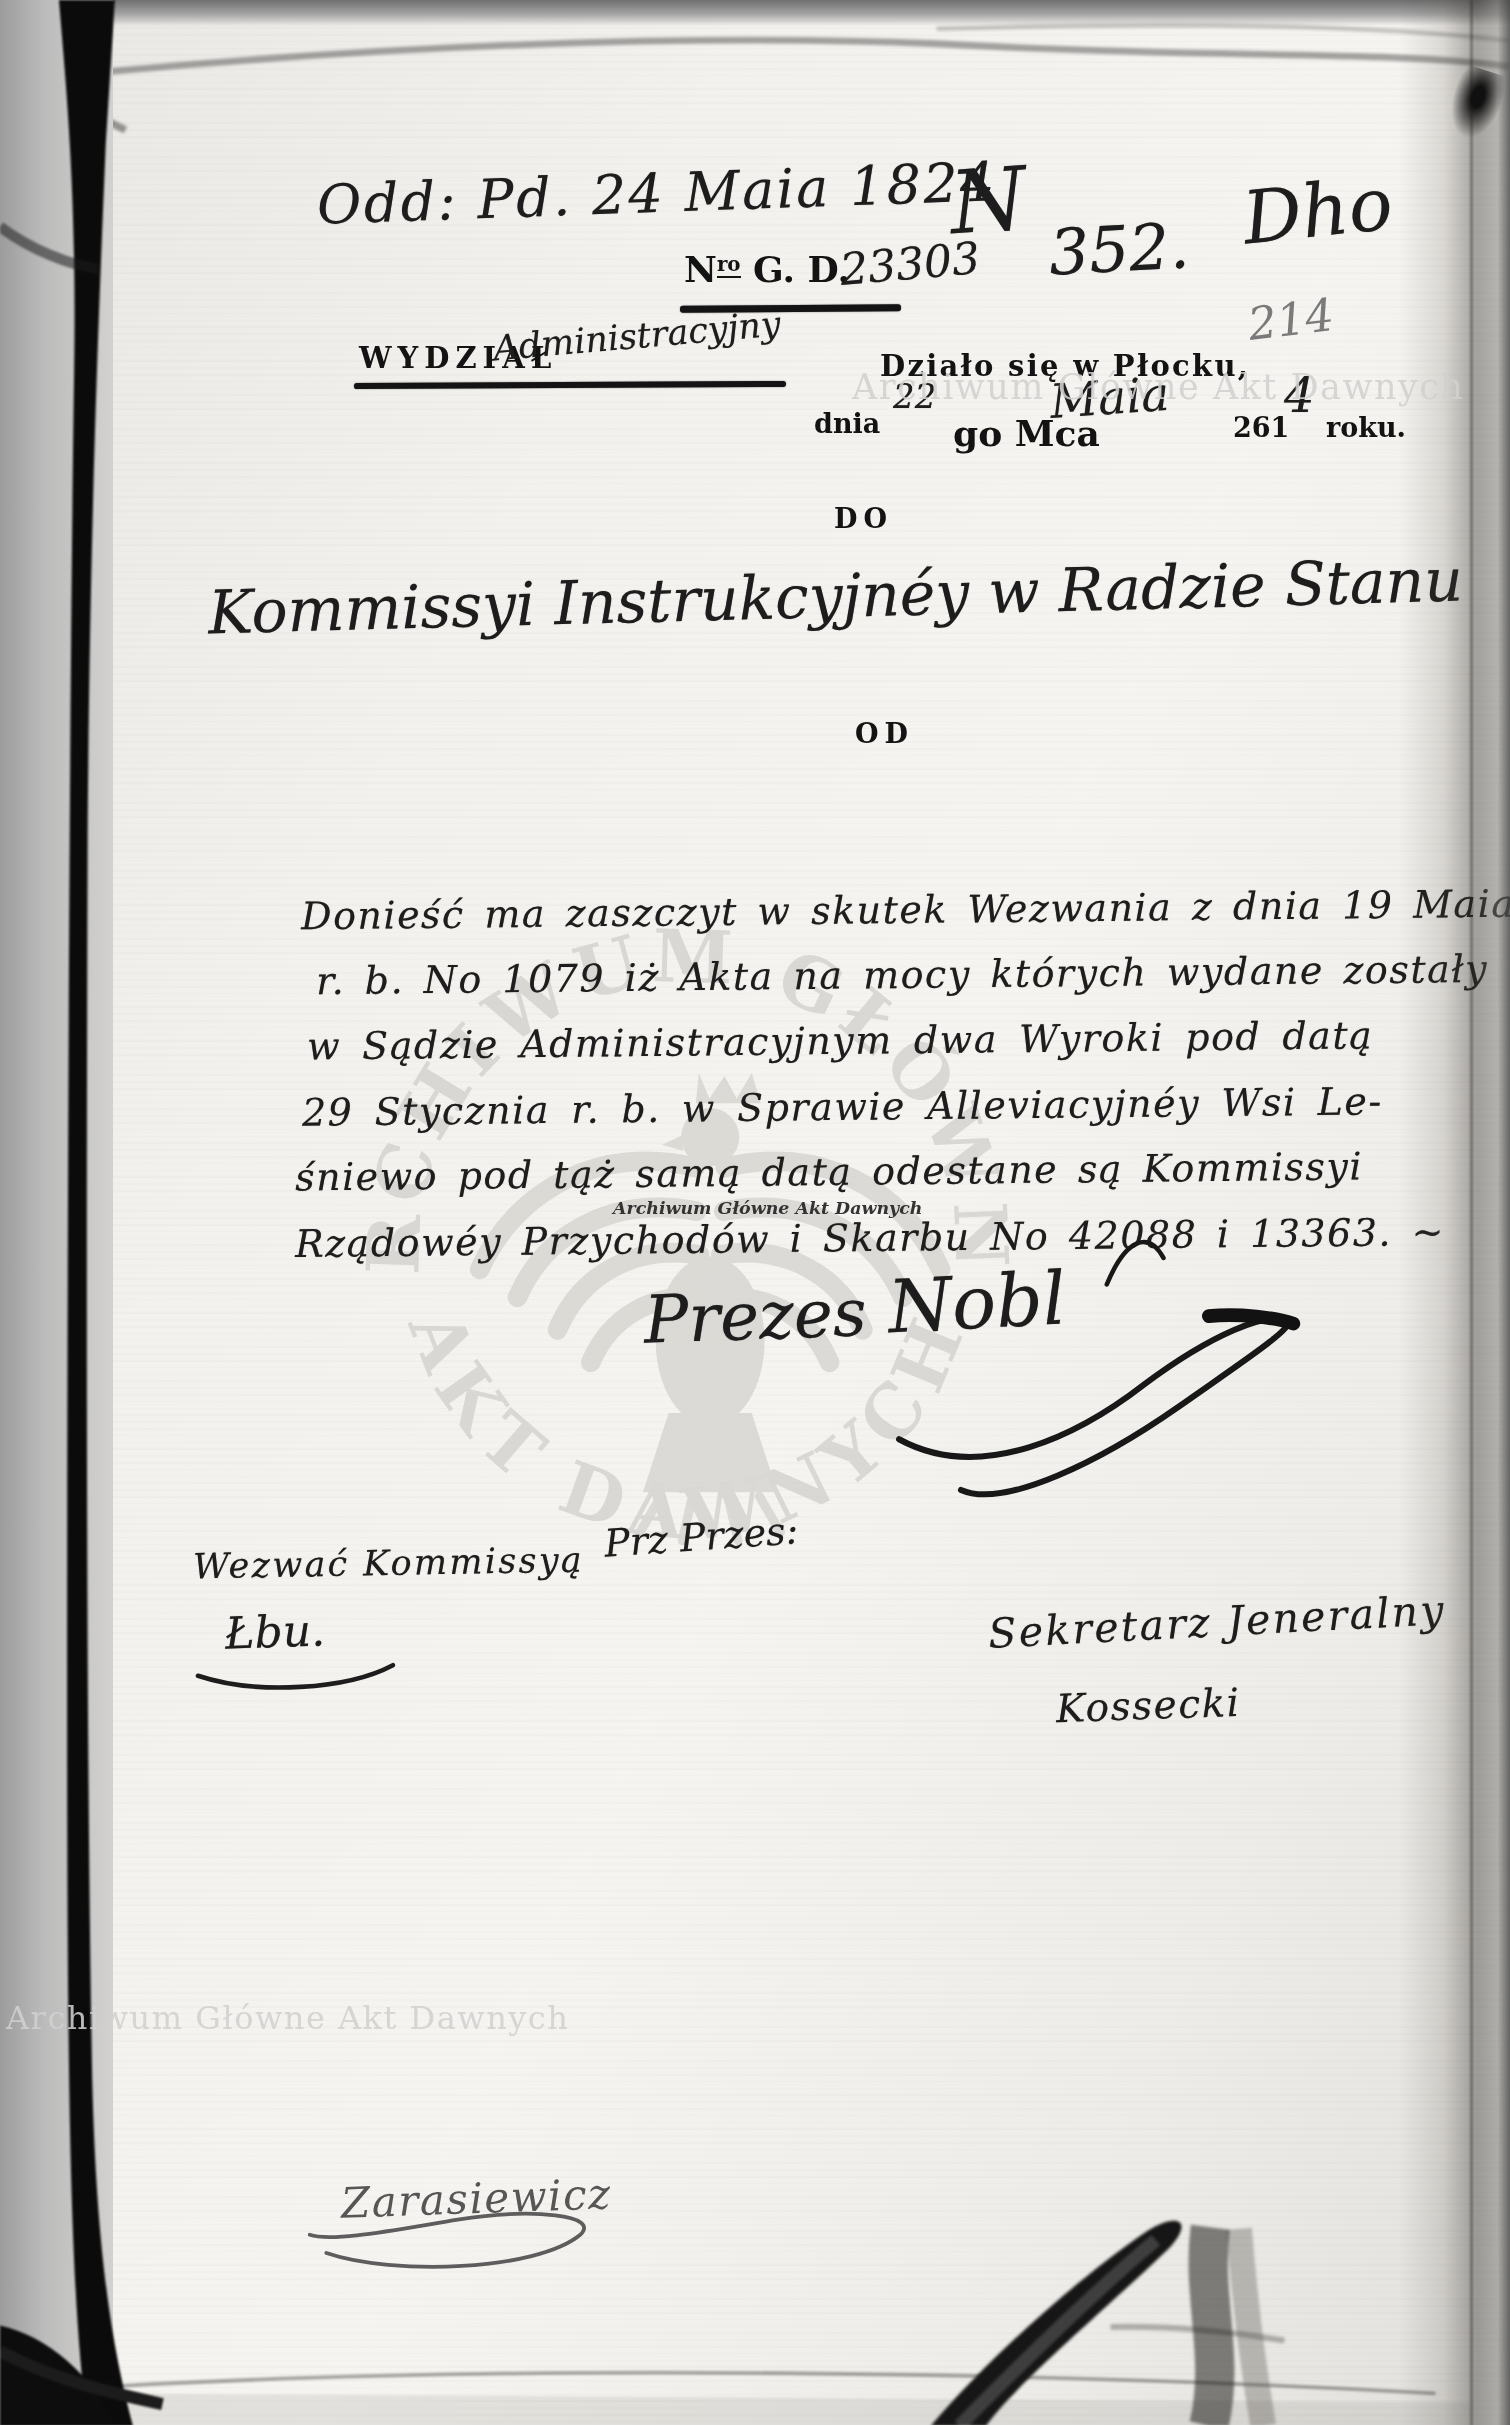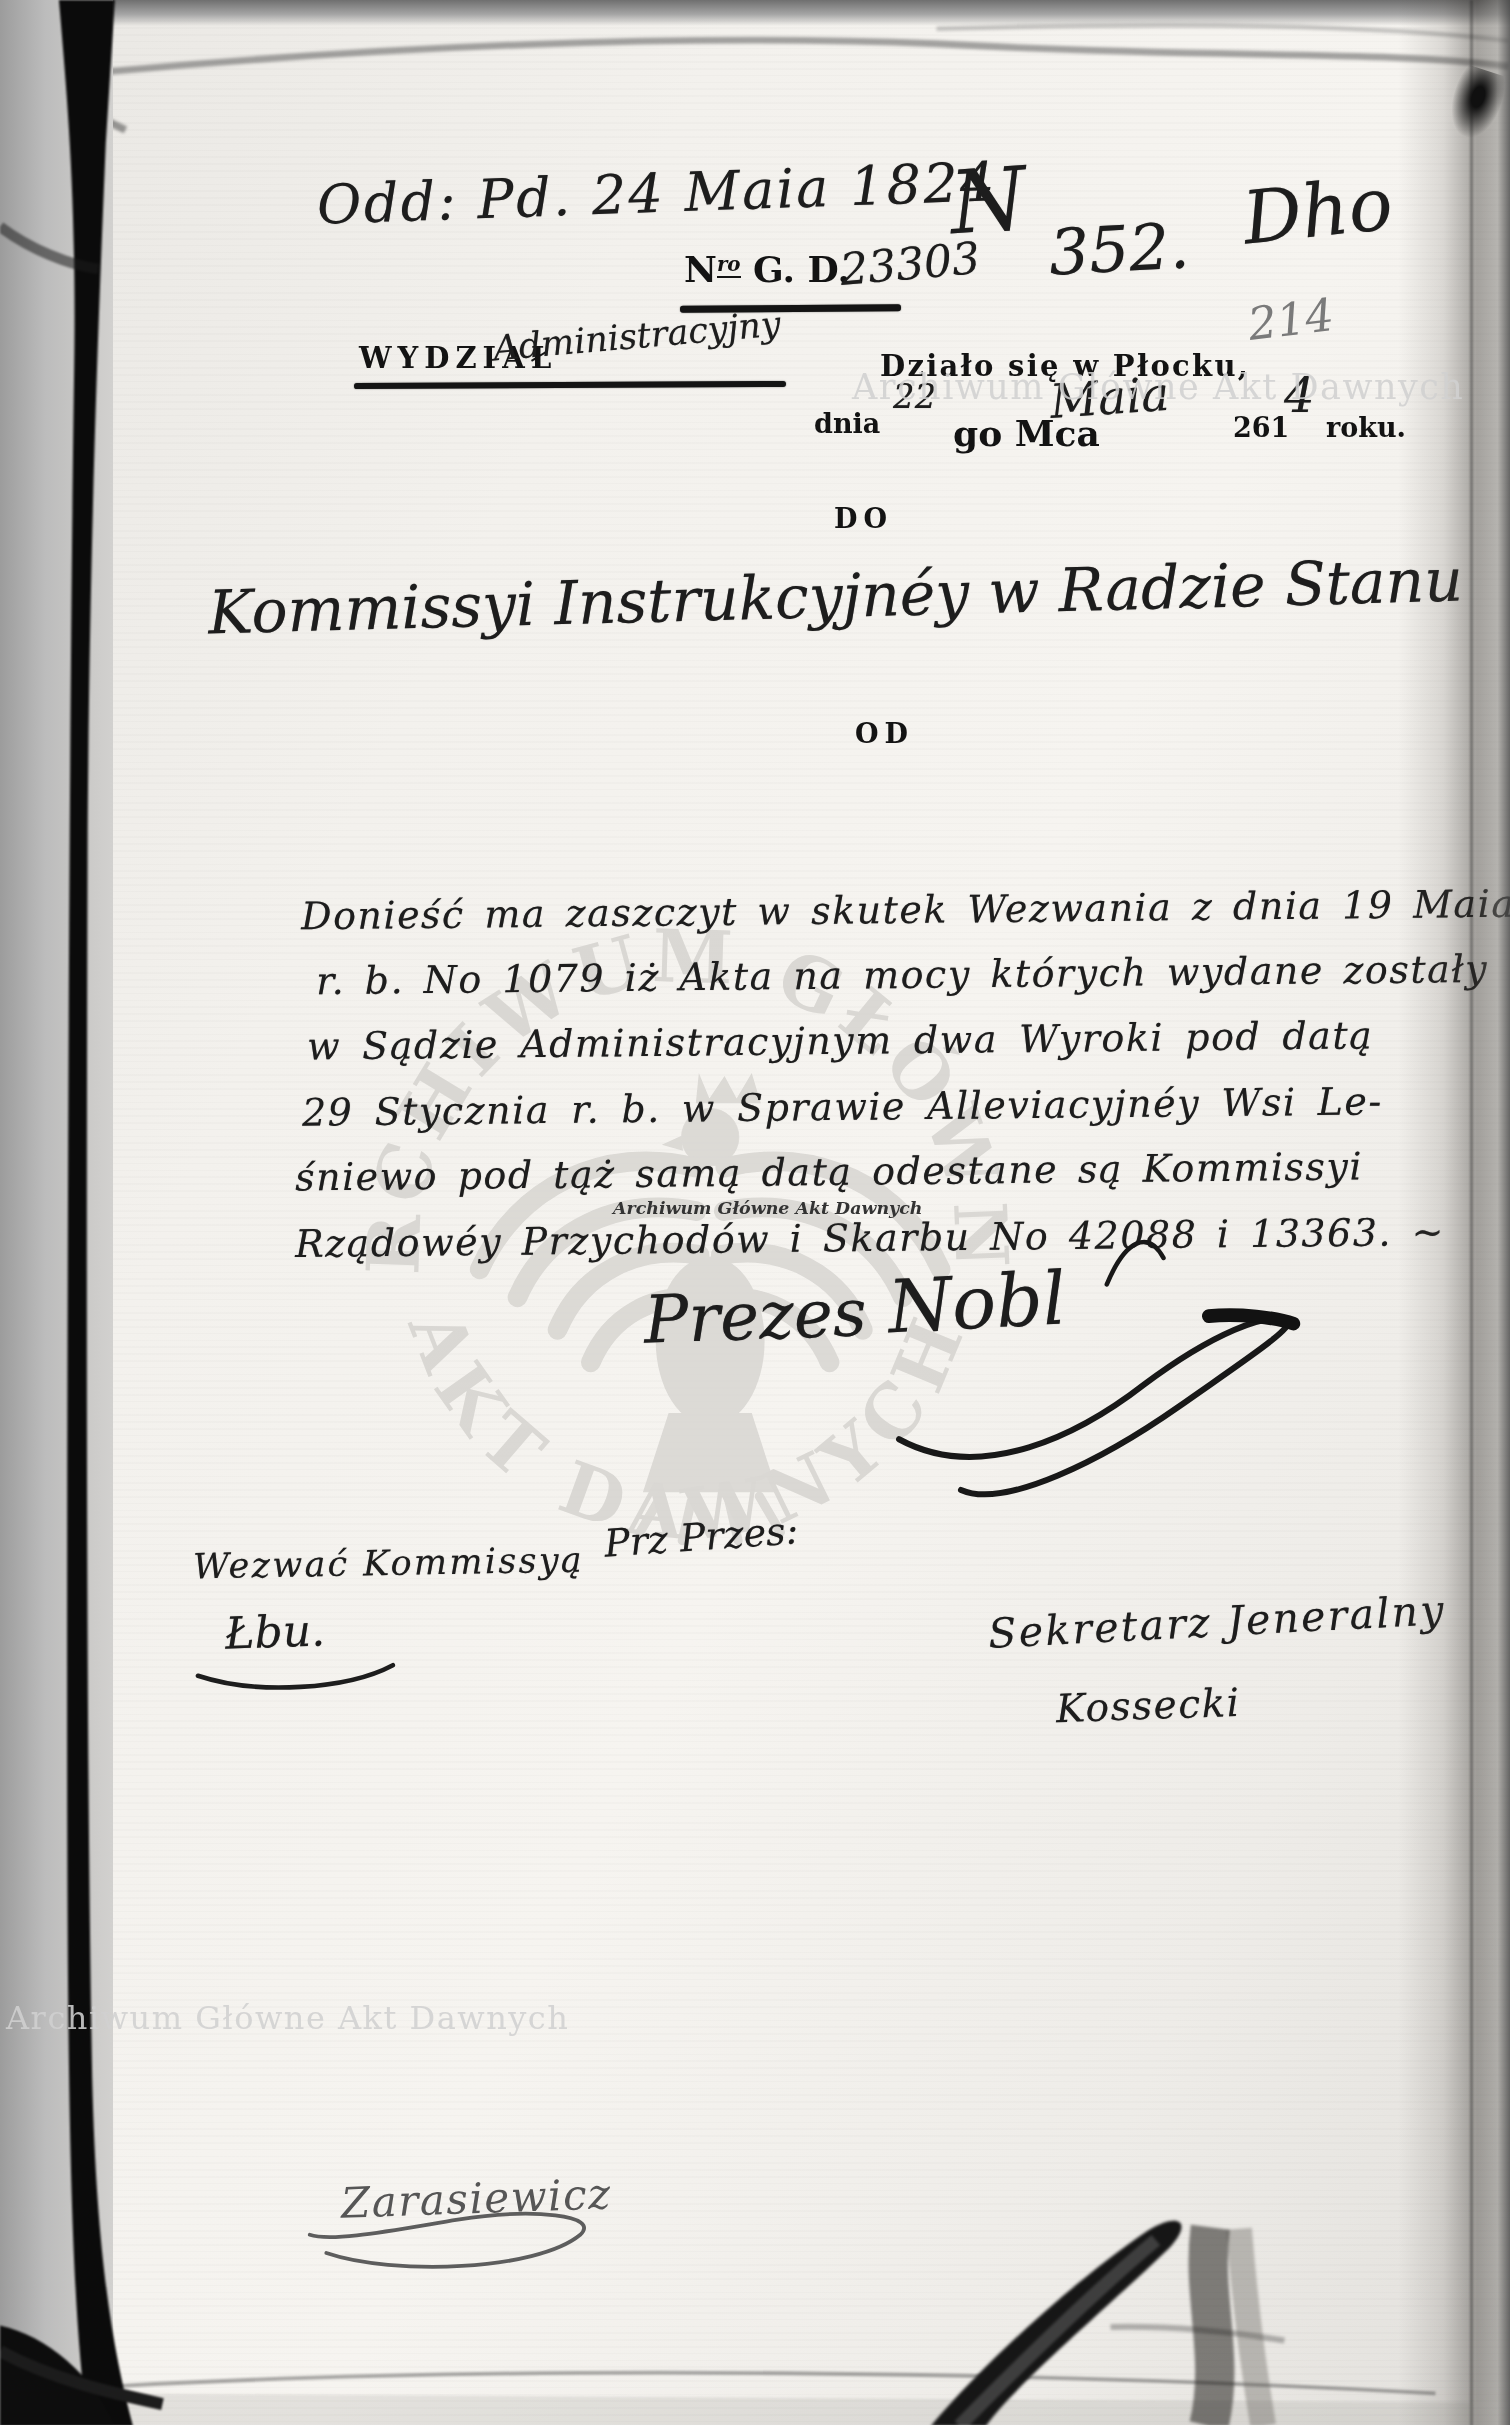--- a/index.html
+++ b/index.html
@@ -12,21 +12,21 @@
            background:repeating-linear-gradient(180deg, rgba(0,0,0,0.016) 0 1.5px, rgba(0,0,0,0) 1.5px 6.8px);}
   
   .hw{font-family:"DejaVu Serif",serif;font-style:italic;color:#1d1d1d;white-space:nowrap;
       text-shadow:0 0 0.8px rgba(25,25,25,.55);}
   
   .pr{font-family:"DejaVu Serif",serif;font-weight:bold;color:#131313;white-space:nowrap;}
   .bar{background:#141414;border-radius:3px;box-shadow:0 0 1.5px rgba(0,0,0,.6);}
   .z2{z-index:2;}.z3{z-index:3;}.z4{z-index:4;}.z5{z-index:5;}.z6{z-index:6;}
   .wm-overlay{font-family:"DejaVu Serif",serif;color:rgba(208,208,208,0.88);white-space:nowrap;
               letter-spacing:1.5px;}
-  sup.ro{font-size:.55em;vertical-align:.55em;border-bottom:2.3px solid #131313;font-style:italic;}
+  sup.ro{font-size:.55em;vertical-align:.55em;border-bottom:2.3px solid #131313;}
 </style>
 </head>
 <body>
 
 <div class="scan">
 
   <div class="abs texture"></div>
 
   <svg class="abs" style="left:355px;top:918px;z-index:1;opacity:.93" width="665" height="665" viewBox="0 0 880 880">
     <defs>

